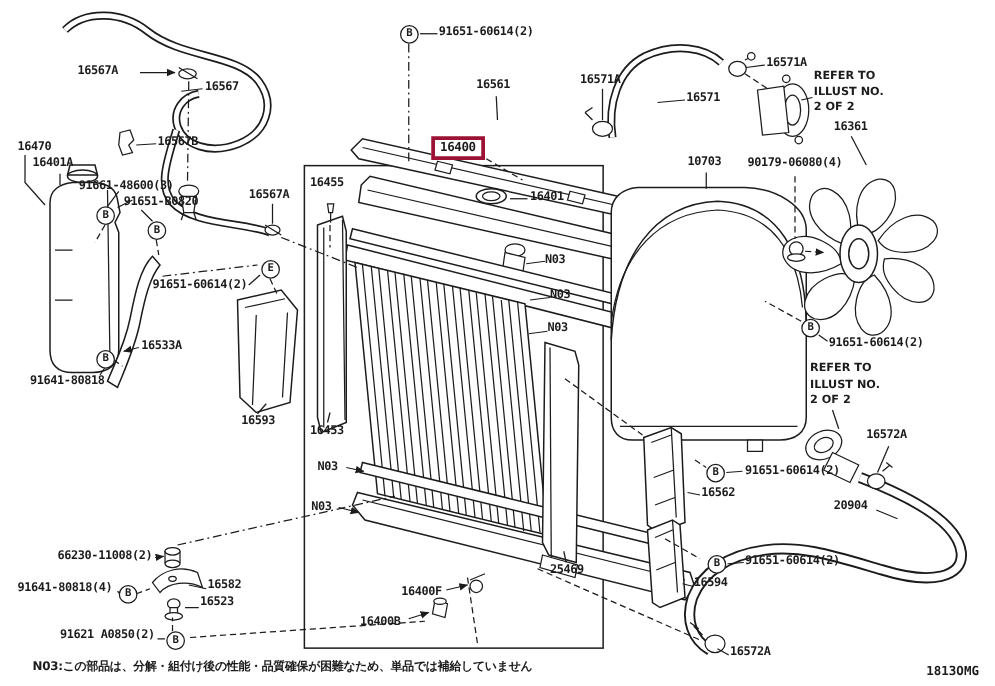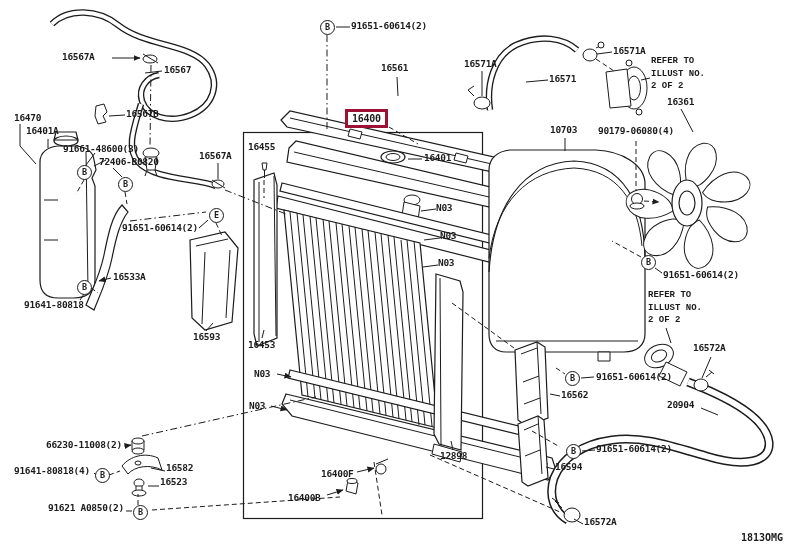--- a/index.html
+++ b/index.html
@@ -14,21 +14,21 @@
   .tubeo{fill:none;stroke:var(--ink,#1c1c1c);stroke-width:6.5px;}
   .tubei{fill:none;stroke:#fff;stroke-width:3.8px;}
   .tubeo.big{stroke-width:9px;} .tubei.big{stroke-width:6px;}
   .lbl{position:absolute;font-size:9.5px;font-weight:700;letter-spacing:-0.3px;white-space:nowrap;line-height:11px;}
   .callout{position:absolute;width:13px;height:13px;border:1.4px solid var(--ink,#1c1c1c);border-radius:50%;
            font-size:8.5px;font-weight:700;line-height:13px;text-align:center;background:#fff;}
   .hl{position:absolute;border:3px solid var(--highlight,#9c1134);background:#fff;padding:0 4px;
       font-size:10px;font-weight:700;letter-spacing:-0.3px;line-height:13px;}
   .ref{position:absolute;font-family:"DejaVu Sans","Liberation Sans",sans-serif;font-size:9px;font-weight:700;
        line-height:12.5px;white-space:nowrap;}
-  .ref span{display:block;font-family:Liberation Mono, monospace;}
+  .ref span{display:block;}
   .note{position:absolute;left:26px;top:527px;font-family:"DejaVu Sans","Liberation Sans",sans-serif;
         font-size:9.5px;font-weight:700;letter-spacing:-0.2px;}
   .doccode{position:absolute;left:741px;top:532px;font-size:10px;font-weight:700;}
 </style>
 </head>
 <body>
 
 <div class="stage">
 
 <svg class="art" width="796" height="549" viewBox="0 0 796 549">
@@ -244,21 +244,21 @@
     <line class="ln thin dash" x1="430" y1="455" x2="560" y2="512"></line>
     <line class="ln thin dash" x1="152" y1="510" x2="340" y2="497"></line>
   </g>
 </svg>
 
 <div class="lbl" style="left:62px;top:51px">16567A</div>
 <div class="lbl" style="left:164px;top:64px">16567</div>
 <div class="lbl" style="left:14px;top:112px">16470</div>
 <div class="lbl" style="left:26px;top:125px">16401A</div>
 <div class="lbl" style="left:63px;top:143px">91661-48600(3)</div>
-<div class="lbl" style="left:99px;top:156px">72406-B0820</div>
+<div class="lbl" style="left:99px;top:156px">91651-B0820</div>
 <div class="lbl" style="left:126px;top:108px">16567B</div>
 <div class="lbl" style="left:199px;top:150px">16567A</div>
 <div class="lbl" style="left:122px;top:222px">91651-60614(2)</div>
 <div class="lbl" style="left:113px;top:271px">16533A</div>
 <div class="lbl" style="left:24px;top:299px">91641-80818</div>
 <div class="lbl" style="left:193px;top:331px">16593</div>
 <div class="lbl" style="left:351px;top:20px">91651-60614(2)</div>
 <div class="lbl" style="left:381px;top:62px">16561</div>
 <div class="hl" style="left:345px;top:109px">16400</div>
 <div class="lbl" style="left:248px;top:141px">16455</div>
@@ -278,21 +278,21 @@
 <div class="lbl" style="left:561px;top:389px">16562</div>
 <div class="lbl" style="left:667px;top:399px">20904</div>
 <div class="lbl" style="left:596px;top:443px">91651-60614(2)</div>
 <div class="lbl" style="left:555px;top:461px">16594</div>
 <div class="lbl" style="left:584px;top:516px">16572A</div>
 <div class="lbl" style="left:248px;top:339px">16453</div>
 <div class="lbl" style="left:254px;top:368px">N03</div>
 <div class="lbl" style="left:249px;top:400px">N03</div>
 <div class="lbl" style="left:321px;top:468px">16400F</div>
 <div class="lbl" style="left:288px;top:492px">16400B</div>
-<div class="lbl" style="left:440px;top:450px">12898</div>
+<div class="lbl" style="left:440px;top:450px">25469</div>
 <div class="lbl" style="left:46px;top:439px">66230-11008(2)</div>
 <div class="lbl" style="left:166px;top:462px">16582</div>
 <div class="lbl" style="left:14px;top:465px">91641-80818(4)</div>
 <div class="lbl" style="left:160px;top:476px">16523</div>
 <div class="lbl" style="left:48px;top:502px">91621 A0850(2)</div>
 
 <div class="ref" style="left:651px;top:55px">
   <span>REFER TO</span>
   <span>ILLUST NO.</span>
   <span>2 OF 2</span>
@@ -307,15 +307,16 @@
 <div class="callout" style="left:118px;top:177px">B</div>
 <div class="callout" style="left:209px;top:208px">E</div>
 <div class="callout" style="left:77px;top:280px">B</div>
 <div class="callout" style="left:320px;top:20px">B</div>
 <div class="callout" style="left:641px;top:255px">B</div>
 <div class="callout" style="left:565px;top:371px">B</div>
 <div class="callout" style="left:566px;top:444px">B</div>
 <div class="callout" style="left:95px;top:468px">B</div>
 <div class="callout" style="left:133px;top:505px">B</div>
 
+<div class="note">N03:この部品は、分解・組付け後の性能・品質確保が困難なため、単品では補給していません</div>
 <div class="doccode">1813OMG</div>
 
 </div>
 
 </body></html>

